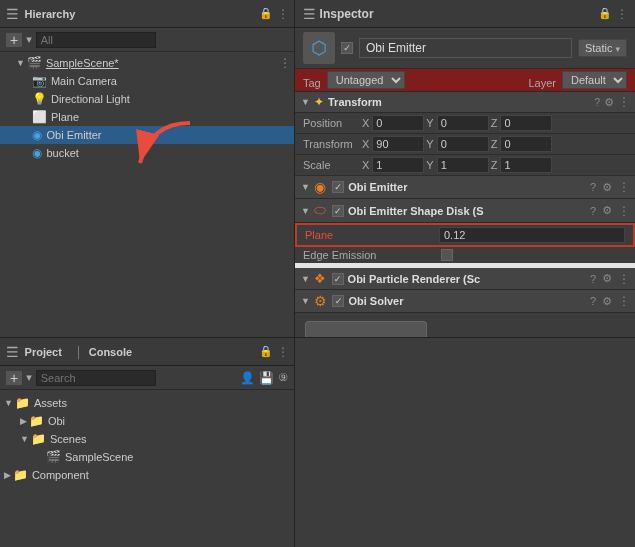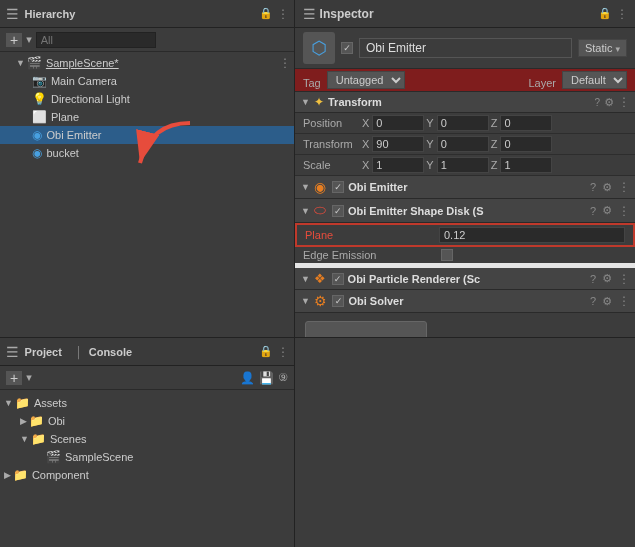--- a/index.html
+++ b/index.html
@@ -627,20 +627,21 @@
       <span style="margin-left:8px;color:#888;font-size:11px;">│</span>
       <span style="font-weight:bold;font-size:11px;color:#ccc;cursor:pointer;">Console</span>
       <div class="header-icons">
         <span class="lock-icon icon-btn">🔒</span>
         <span class="icon-btn three-dots">⋮</span>
       </div>
     </div>
     <div class="project-toolbar">
       <button class="add-btn">+</button>
       <span style="color:#aaa;font-size:11px;">▾</span>
+      <input class="project-search" type="text" placeholder="Search" style="">
       <span style="margin-left:auto;color:#aaa;font-size:12px;cursor:pointer;">👤</span>
       <span style="color:#aaa;font-size:12px;cursor:pointer;">💾</span>
       <span style="color:#aaa;font-size:11px;">⑨</span>
     </div>
     <div class="project-content">
 
       <div class="folder-item" style="padding-left:4px;">
         <span class="folder-arrow">▼</span>
         <span class="folder-icon">📁</span>
         <span class="folder-label">Assets</span>

